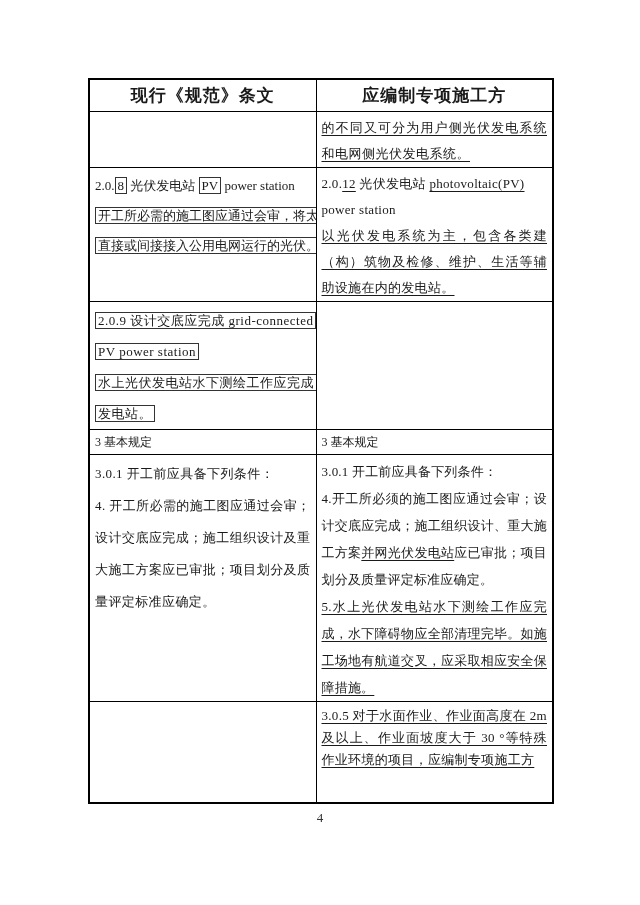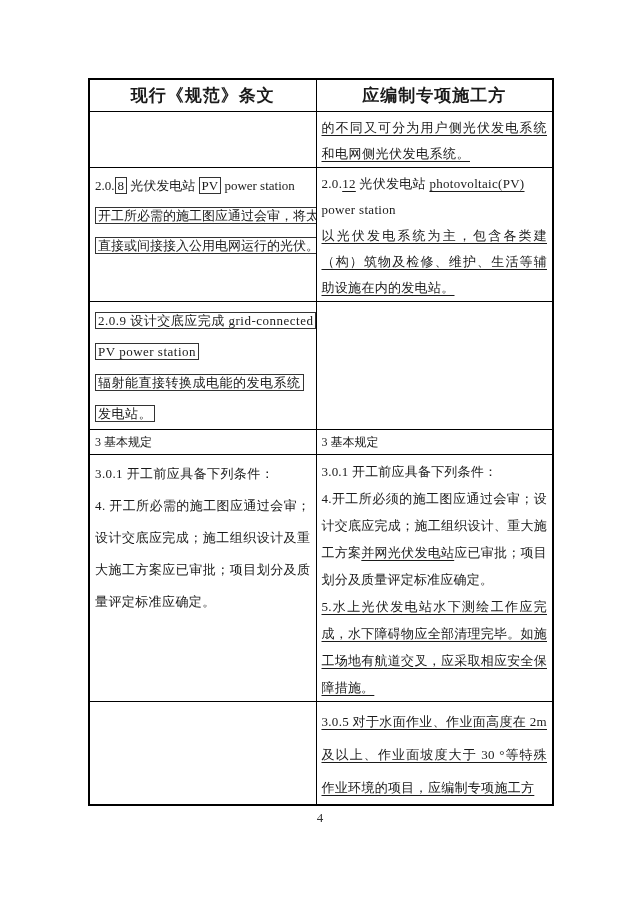--- a/index.html
+++ b/index.html
@@ -62,21 +62,21 @@
   .h-r4 { height: 25px; margin-top: 44px; }
   .h-r5 { height: 245px; }
   .h-r6 { height: 102px; }
   .c-r1r { line-height: 26px; letter-spacing: 0.5px; font-family: Liberation Serif, serif; }
   .c-r2l { line-height: 30px; }
   .c-r2r { line-height: 26px; letter-spacing: 0.3px; }
   .c-r3l { line-height: 31px; letter-spacing: 0.5px; }
   .c-r4  { line-height: 19px; font-size: 12px !important; }
   .c-r5l { line-height: 32px; letter-spacing: 0.4px; }
   .c-r5r { line-height: 27px; letter-spacing: 0.2px; }
-  .c-r6r { line-height: 33px; letter-spacing: 0.3px; border-radius: 16px; }
+  .c-r6r { line-height: 22px; letter-spacing: 0.3px; border-radius: 16px; }
   .page-footer {
     position: absolute;
     left: 0;
     top: 810px;
     width: 640px;
     text-align: center;
     font-size: 13px;
     color: #333;
   }
 </style>
@@ -112,21 +112,21 @@
         <td class="c-r2r">
             <p class="para"><span class="run-p">2.0.</span><span class="run-u">12</span><span class="run-p"> 光伏发电站 </span><span class="run-u">photovoltaic(PV)</span></p>
             <p class="para"><span class="run-p">power station</span></p>
             <p class="para"><span class="run-u">以光伏发电系统为主，包含各类建（构）筑物及检修、维护、生活等辅助设施在内的发电站。</span></p>
           </td>
       </tr>
       <tr class="h-r3">
         <td class="c-r3l">
             <p class="para nowrap"><span class="run-box">2.0.9 设计交底应完成  grid-connected</span></p>
             <p class="para nowrap"><span class="run-box">PV power station</span></p>
-            <p class="para nowrap"><span class="run-box">辐射能直接转换成电能的发电系统</span></p>
+            <p class="para nowrap"><span class="run-box">水上光伏发电站水下测绘工作应完成</span></p>
             <p class="para nowrap"><span class="run-box">发电站。</span></p>
           </td>
         <td></td>
       </tr>
       <tr class="h-r4">
         <td class="c-r4">
             <p class="para"><span class="run-p">3 基本规定</span></p>
           </td>
         <td class="c-r4">
             <p class="para"><span class="run-p">3 基本规定</span></p>

